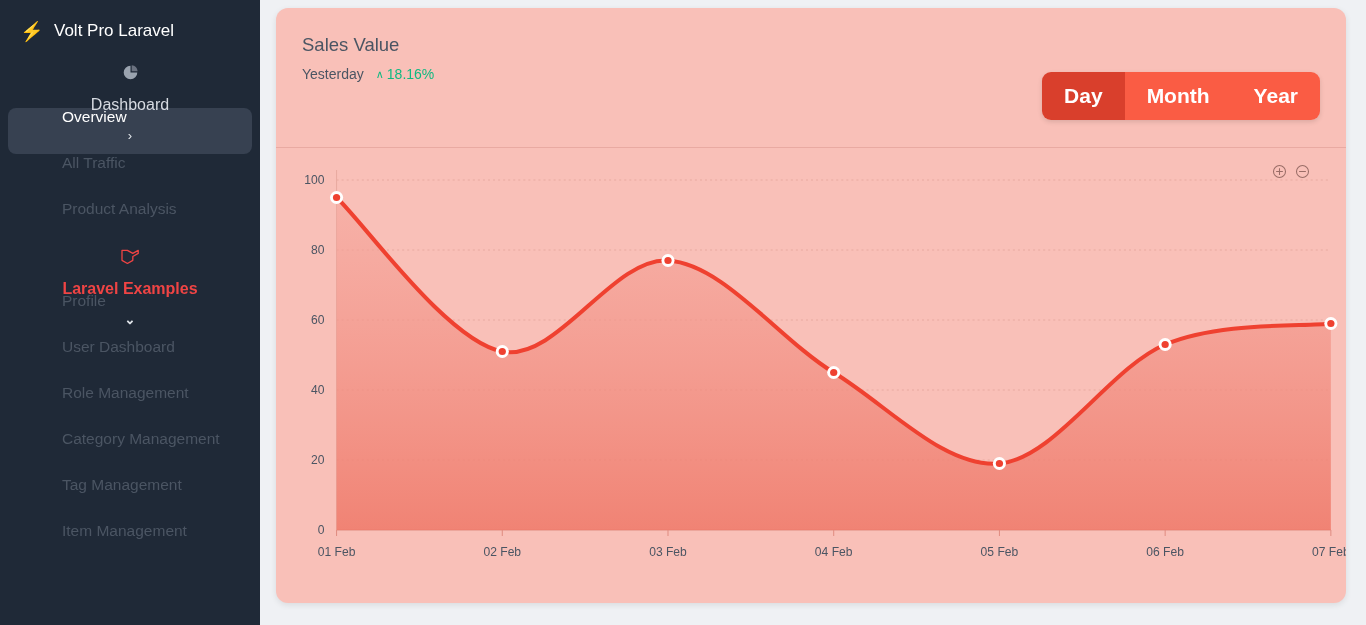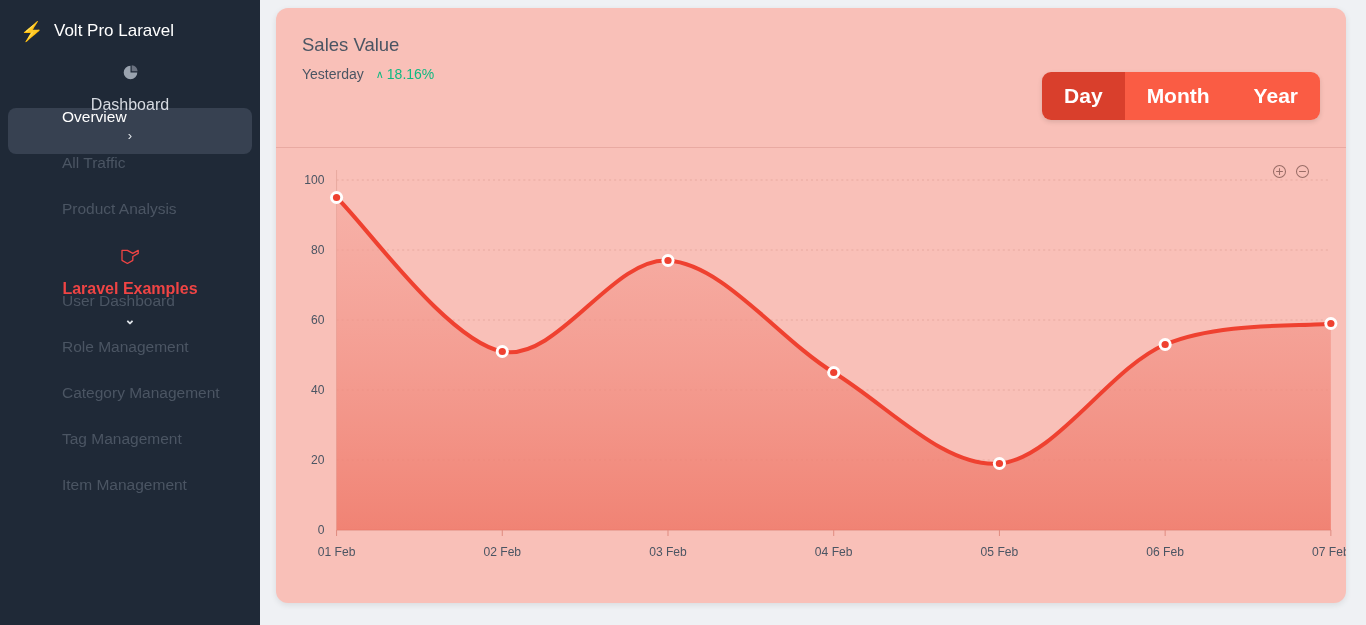--- a/index.html
+++ b/index.html
@@ -120,20 +120,23 @@
           <span class="lbl">Product Analysis</span>
         </div>
         <div class="nav-item accent">
           <span class="ico">
             <svg width="19" height="17" viewBox="0 0 24 22">
               <path d="M1 3 L1 16 L8 20 L15 16 L15 11 L22 7 L22 3 L15 7 L8 3 Z" fill="none" stroke="#ef4444" stroke-width="1.7" stroke-linejoin="round"></path>
             </svg>
           </span>
           <span class="lbl">Laravel Examples</span>
           <span class="chev">⌄</span>
+        </div>
+        <div class="nav-item sub">
+          <span class="lbl">Profile</span>
         </div>
         <div class="nav-item sub">
           <span class="lbl">User Dashboard</span>
         </div>
         <div class="nav-item sub">
           <span class="lbl">Role Management</span>
         </div>
         <div class="nav-item sub">
           <span class="lbl">Category Management</span>
         </div>

